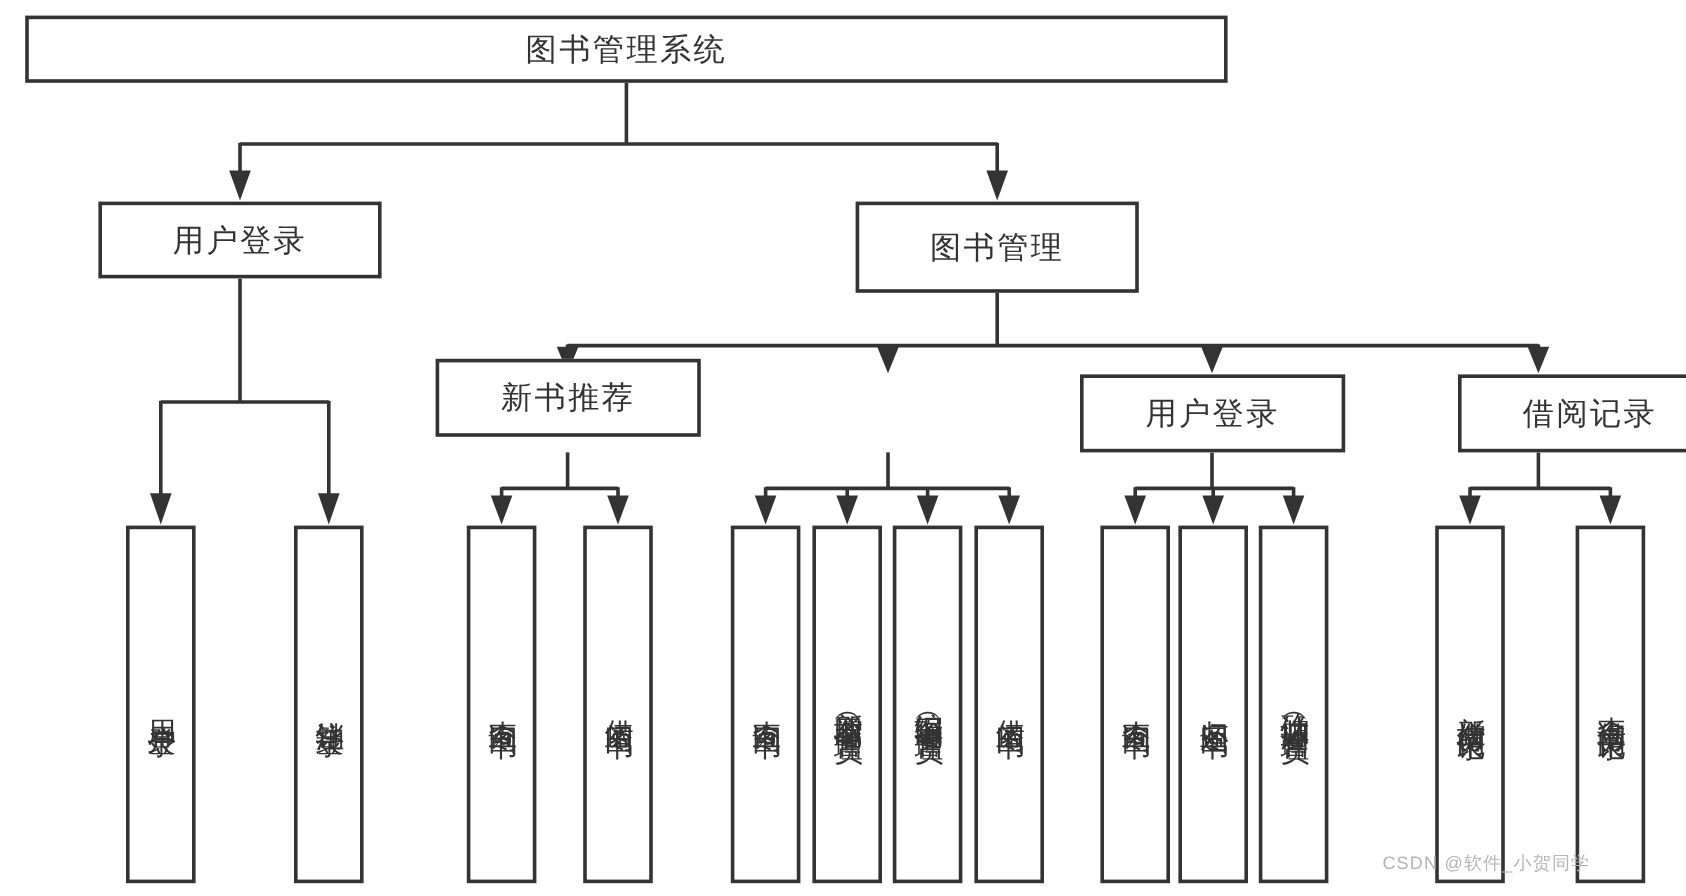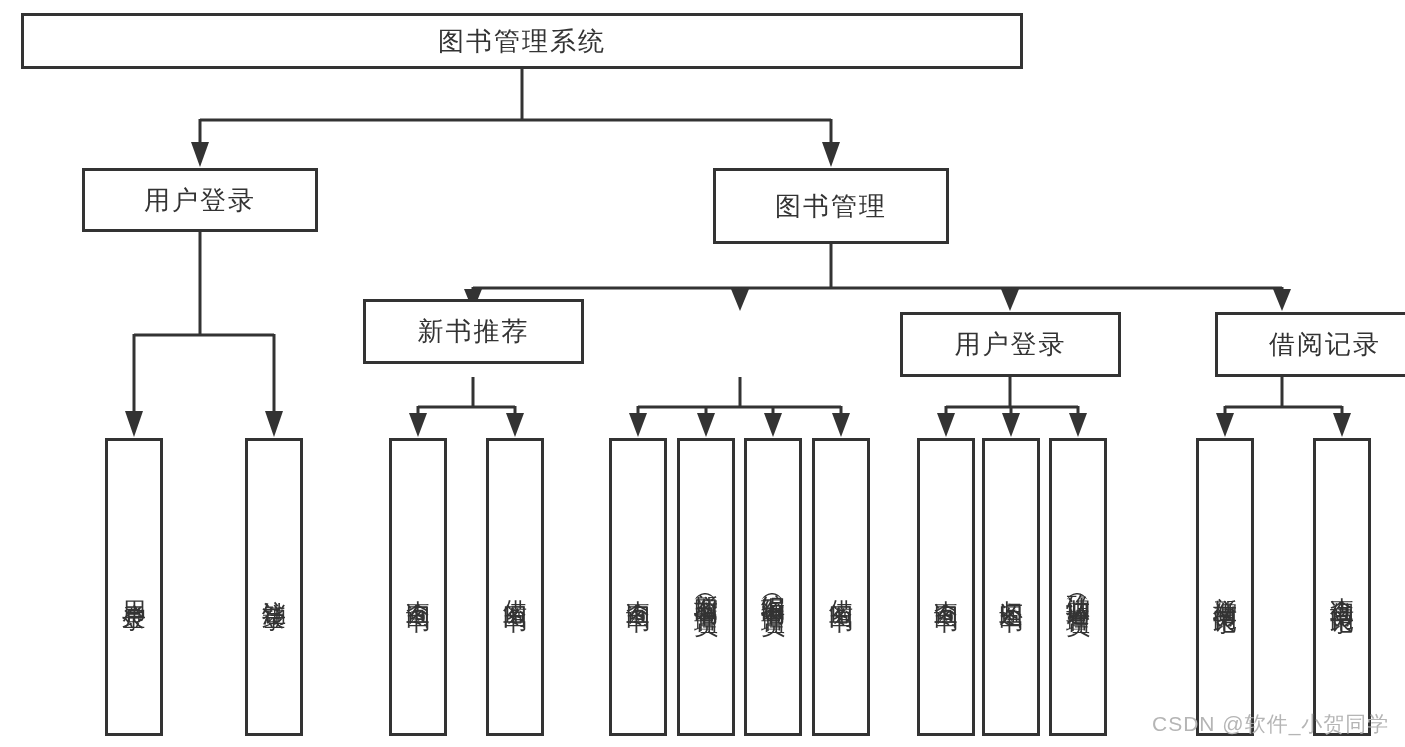--- a/index.html
+++ b/index.html
@@ -36,21 +36,21 @@
   .lf6  { left:677px; }
   .lf7  { left:744px; }
   .lf8  { left:812px; }
   .lf9  { left:917px; }
   .lf10 { left:982px; }
   .lf11 { left:1049px; }
   .lf12 { left:1196px; }
   .lf13 { left:1313px; }
   .watermark {
     position:absolute; left:1152px; top:710px; z-index:5;
-    font-size:21px; color:#b5b5b5; letter-spacing:1px; white-space:nowrap;
+    font-size:15px; color:#b5b5b5; letter-spacing:1px; white-space:nowrap;
   }
 </style>
 </head>
 <body>
 
 <div class="canvas">
 
   <svg class="connectors" viewBox="0 0 1405 747" xmlns="http://www.w3.org/2000/svg">
     <g stroke="#333333" stroke-width="3" fill="none">
 

